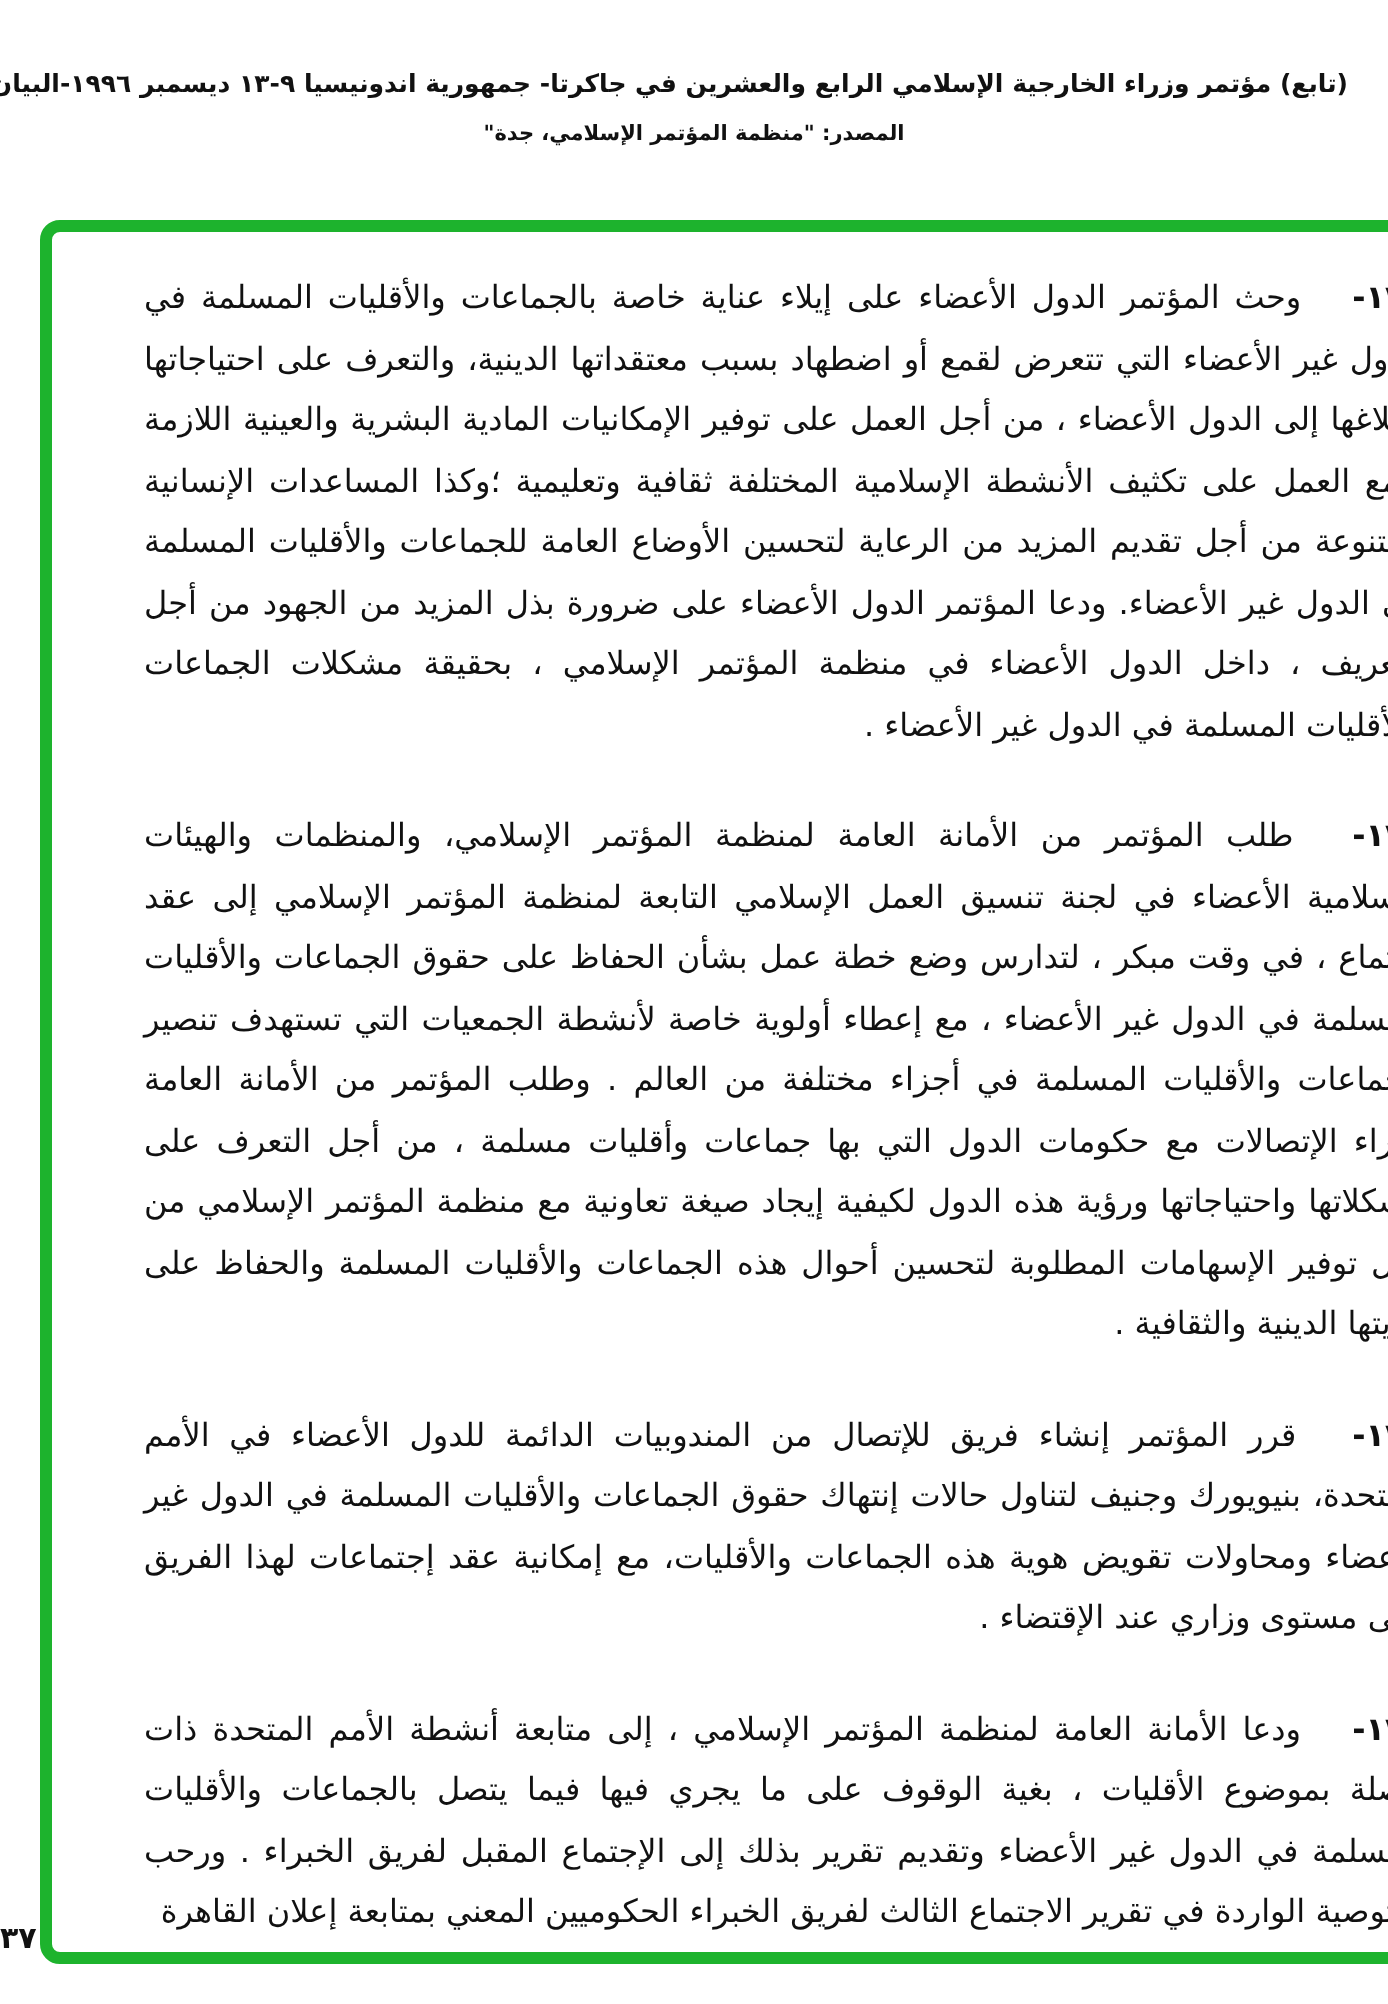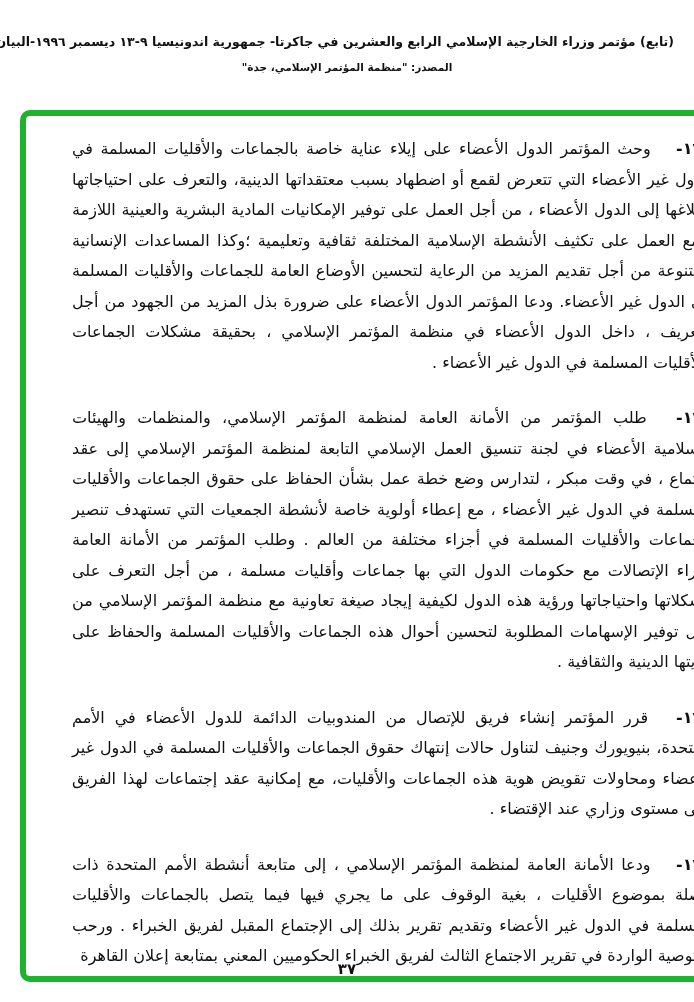--- a/index.html
+++ b/index.html
@@ -75,21 +75,21 @@
     white-space: nowrap;
   }
   .para-body {
     font-weight: 500;
   }
   .page-number {
     position: absolute;
     left: 0;
     right: 0;
     top: 960px;
-    text-align: center;
+    text-align: left;
     font-size: 15px;
     font-weight: bold;
     direction: rtl;
   }
 </style>
 </head>
 <body>
 
 <div class="page">
 

